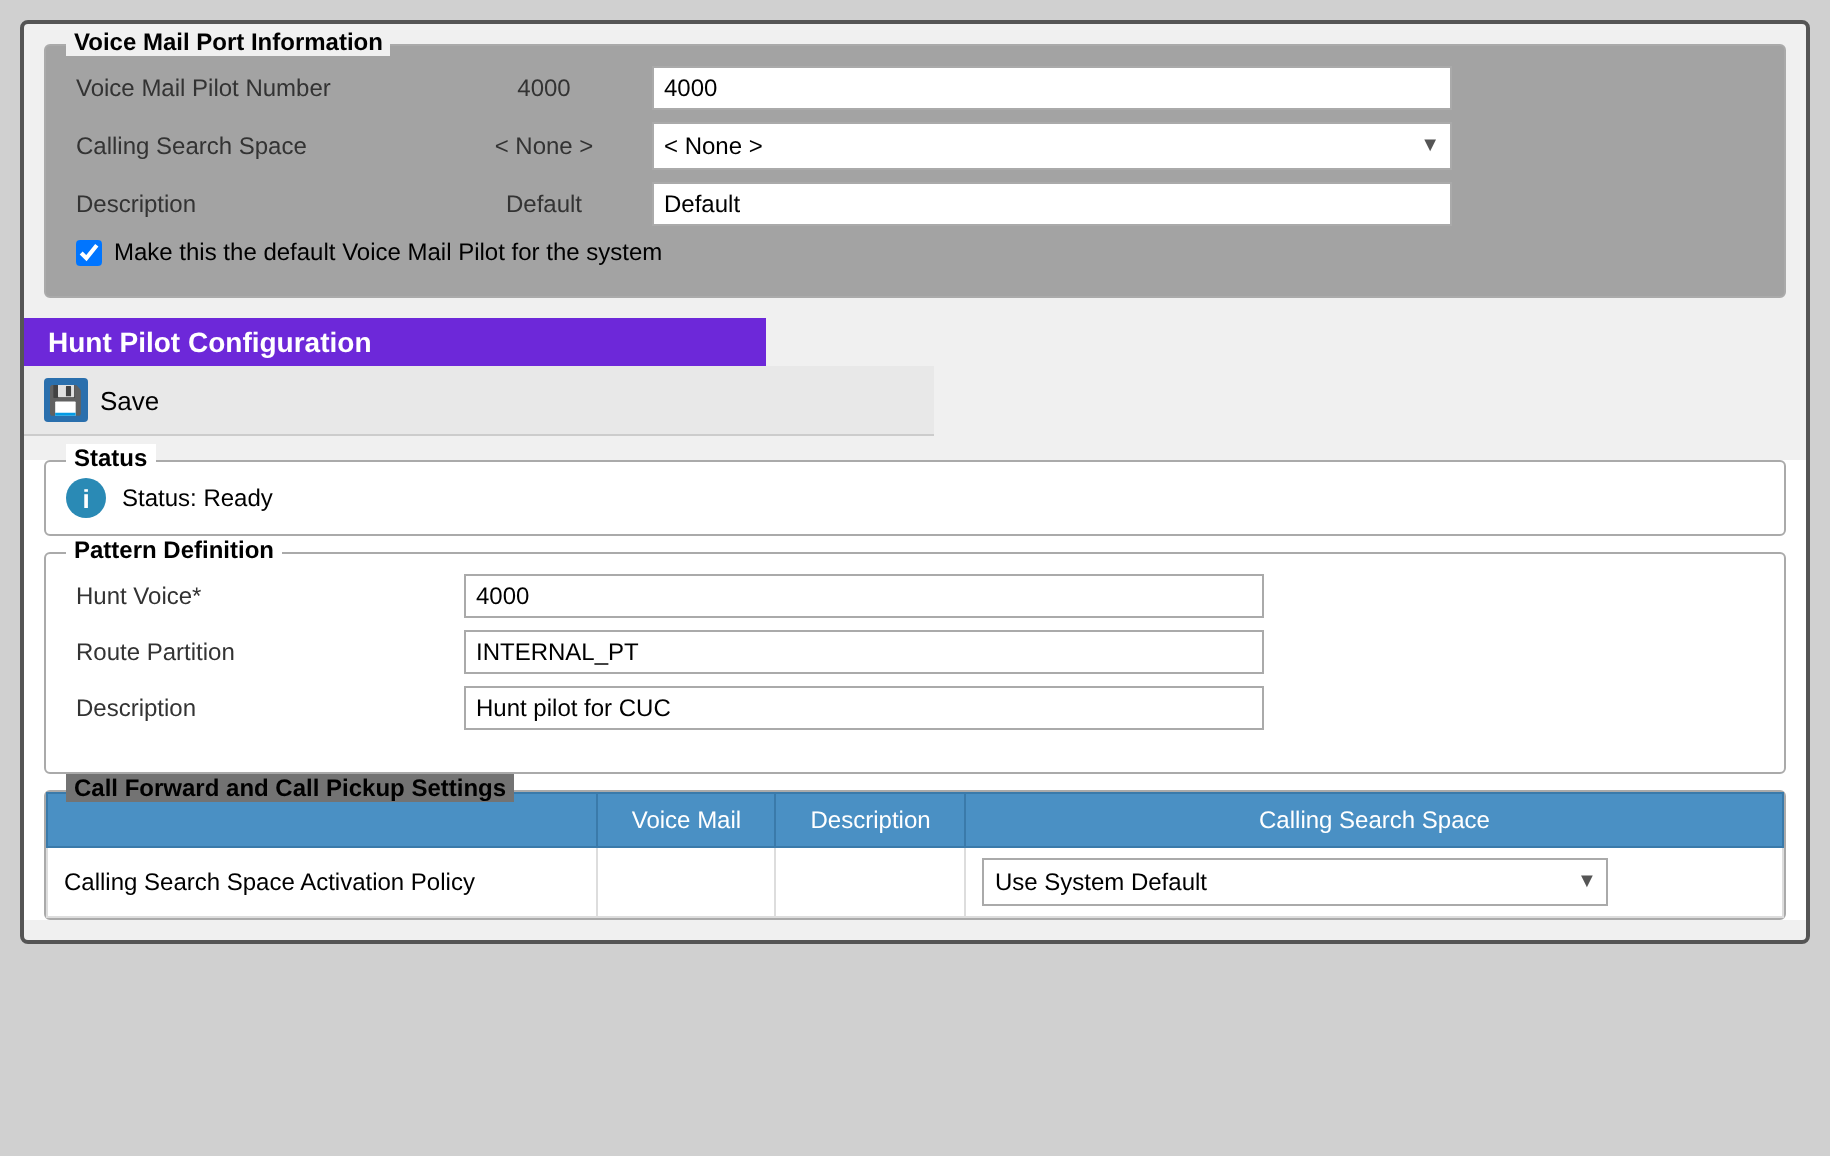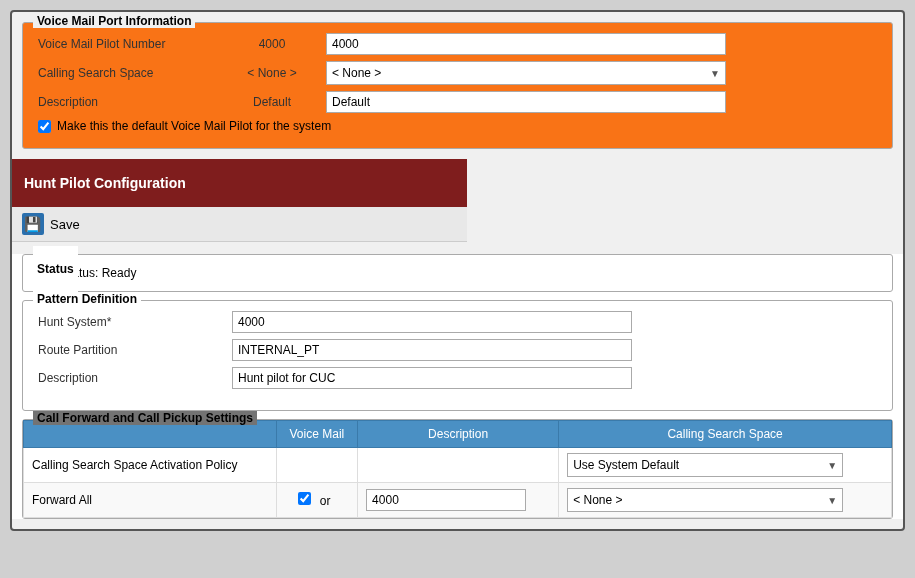--- a/index.html
+++ b/index.html
@@ -13,21 +13,21 @@
 
     .outer-container {
       background: #f0f0f0;
       border: 2px solid #555;
       border-radius: 4px;
       overflow: hidden;
     }
 
     
     .voicemail-section {
-      background: #f97316;
+      background: #a3a3a3;
       border: 1px solid #aaa;
       margin: 10px;
       border-radius: 3px;
       padding: 10px 15px 15px 15px;
       position: relative;
     }
 
     .section-legend {
       position: absolute;
       top: -9px;
@@ -105,26 +105,26 @@
       align-items: center;
       margin-top: 6px;
     }
 
     .checkbox-row input[type="checkbox"] {
       margin-right: 6px;
     }
 
     
     .hunt-pilot-header {
-      background: #7f1d1d;
+      background: #6d28d9;
       color: white;
       font-weight: bold;
       font-size: 14px;
-      padding: 16px 12px;
-      width: 455px;
+      padding: 4px 12px;
+      width: 371px;
     }
 
     
     .toolbar {
       background: #e8e8e8;
       padding: 6px 10px;
       display: flex;
       align-items: center;
       border-bottom: 1px solid #ccc;
       width: 455px;
@@ -165,21 +165,21 @@
       border-radius: 3px;
       padding: 8px 10px;
       position: relative;
     }
 
     .status-legend {
       position: absolute;
       top: -9px;
       left: 10px;
       background: white;
-      padding: 16px 4px;
+      padding: 0 4px;
       font-weight: bold;
       font-size: 12px;
     }
 
     .status-row {
       display: flex;
       align-items: center;
       gap: 8px;
     }
 
@@ -258,21 +258,21 @@
       vertical-align: middle;
     }
 
     .cf-table tr:nth-child(even) td {
       background: #f9f9f9;
     }
 
     .wide-select-wrapper {
       position: relative;
       display: inline-block;
-      width: 276px;
+      width: 313px;
     }
 
     .wide-select-wrapper::after {
       content: '▼';
       position: absolute;
       right: 6px;
       top: 50%;
       transform: translateY(-50%);
       font-size: 10px;
       pointer-events: none;
@@ -356,21 +356,21 @@
       <div class="status-row">
         <div class="info-icon">i</div>
         <span>Status: Ready</span>
       </div>
     </div>
 
     <div class="pattern-section">
       <span class="pattern-legend">Pattern Definition</span>
 
       <div class="form-row">
-        <span class="form-label">Hunt System*</span>
+        <span class="form-label">Hunt Voice*</span>
         <input class="form-input form-input-wide" type="text" value="4000" style="">
       </div>
 
       <div class="form-row">
         <span class="form-label">Route Partition</span>
         <input class="form-input form-input-wide" type="text" value="INTERNAL_PT" style="">
       </div>
 
       <div class="form-row">
         <span class="form-label">Description</span>
@@ -398,37 +398,18 @@
             <td></td>
             <td></td>
             <td>
               <div class="wide-select-wrapper">
                 <select>
                   <option>Use System Default</option>
                 </select>
               </div>
             </td>
           </tr>
-          <tr>
-            <td>
-              <span>Forward All</span>
-            </td>
-            <td style="text-align:center;">
-              <input type="checkbox" checked="" style="">
-              <span class="or-text">or</span>
-            </td>
-            <td>
-              <input class="cf-dest-input" type="text" value="4000" style="">
-            </td>
-            <td>
-              <div class="wide-select-wrapper">
-                <select>
-                  <option>&lt; None &gt;</option>
-                </select>
-              </div>
-            </td>
-          </tr>
         </tbody>
       </table>
     </div>
 
   </div>
 </div>
 
 </body></html>

